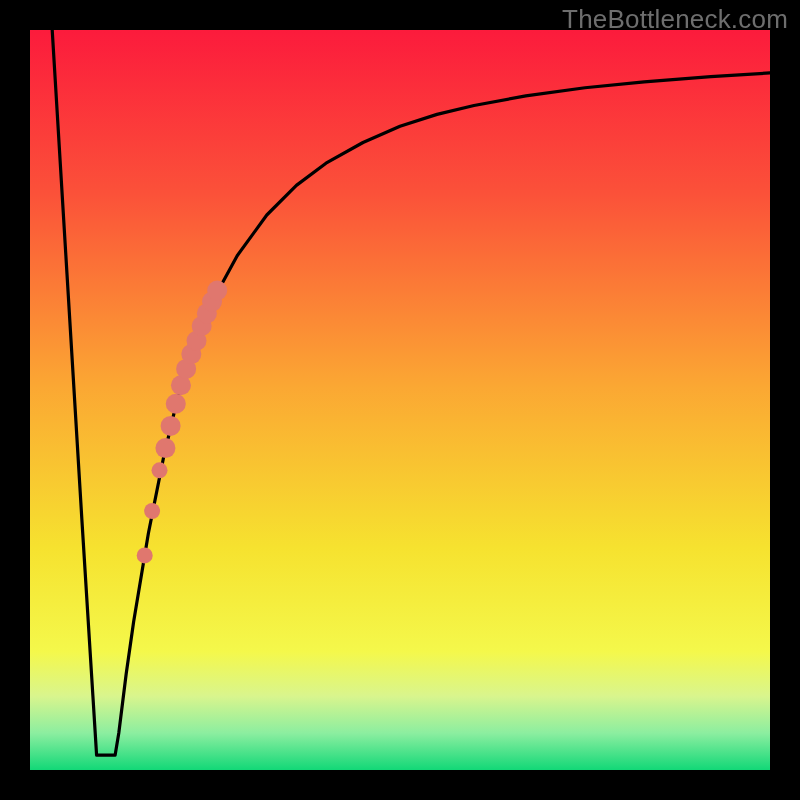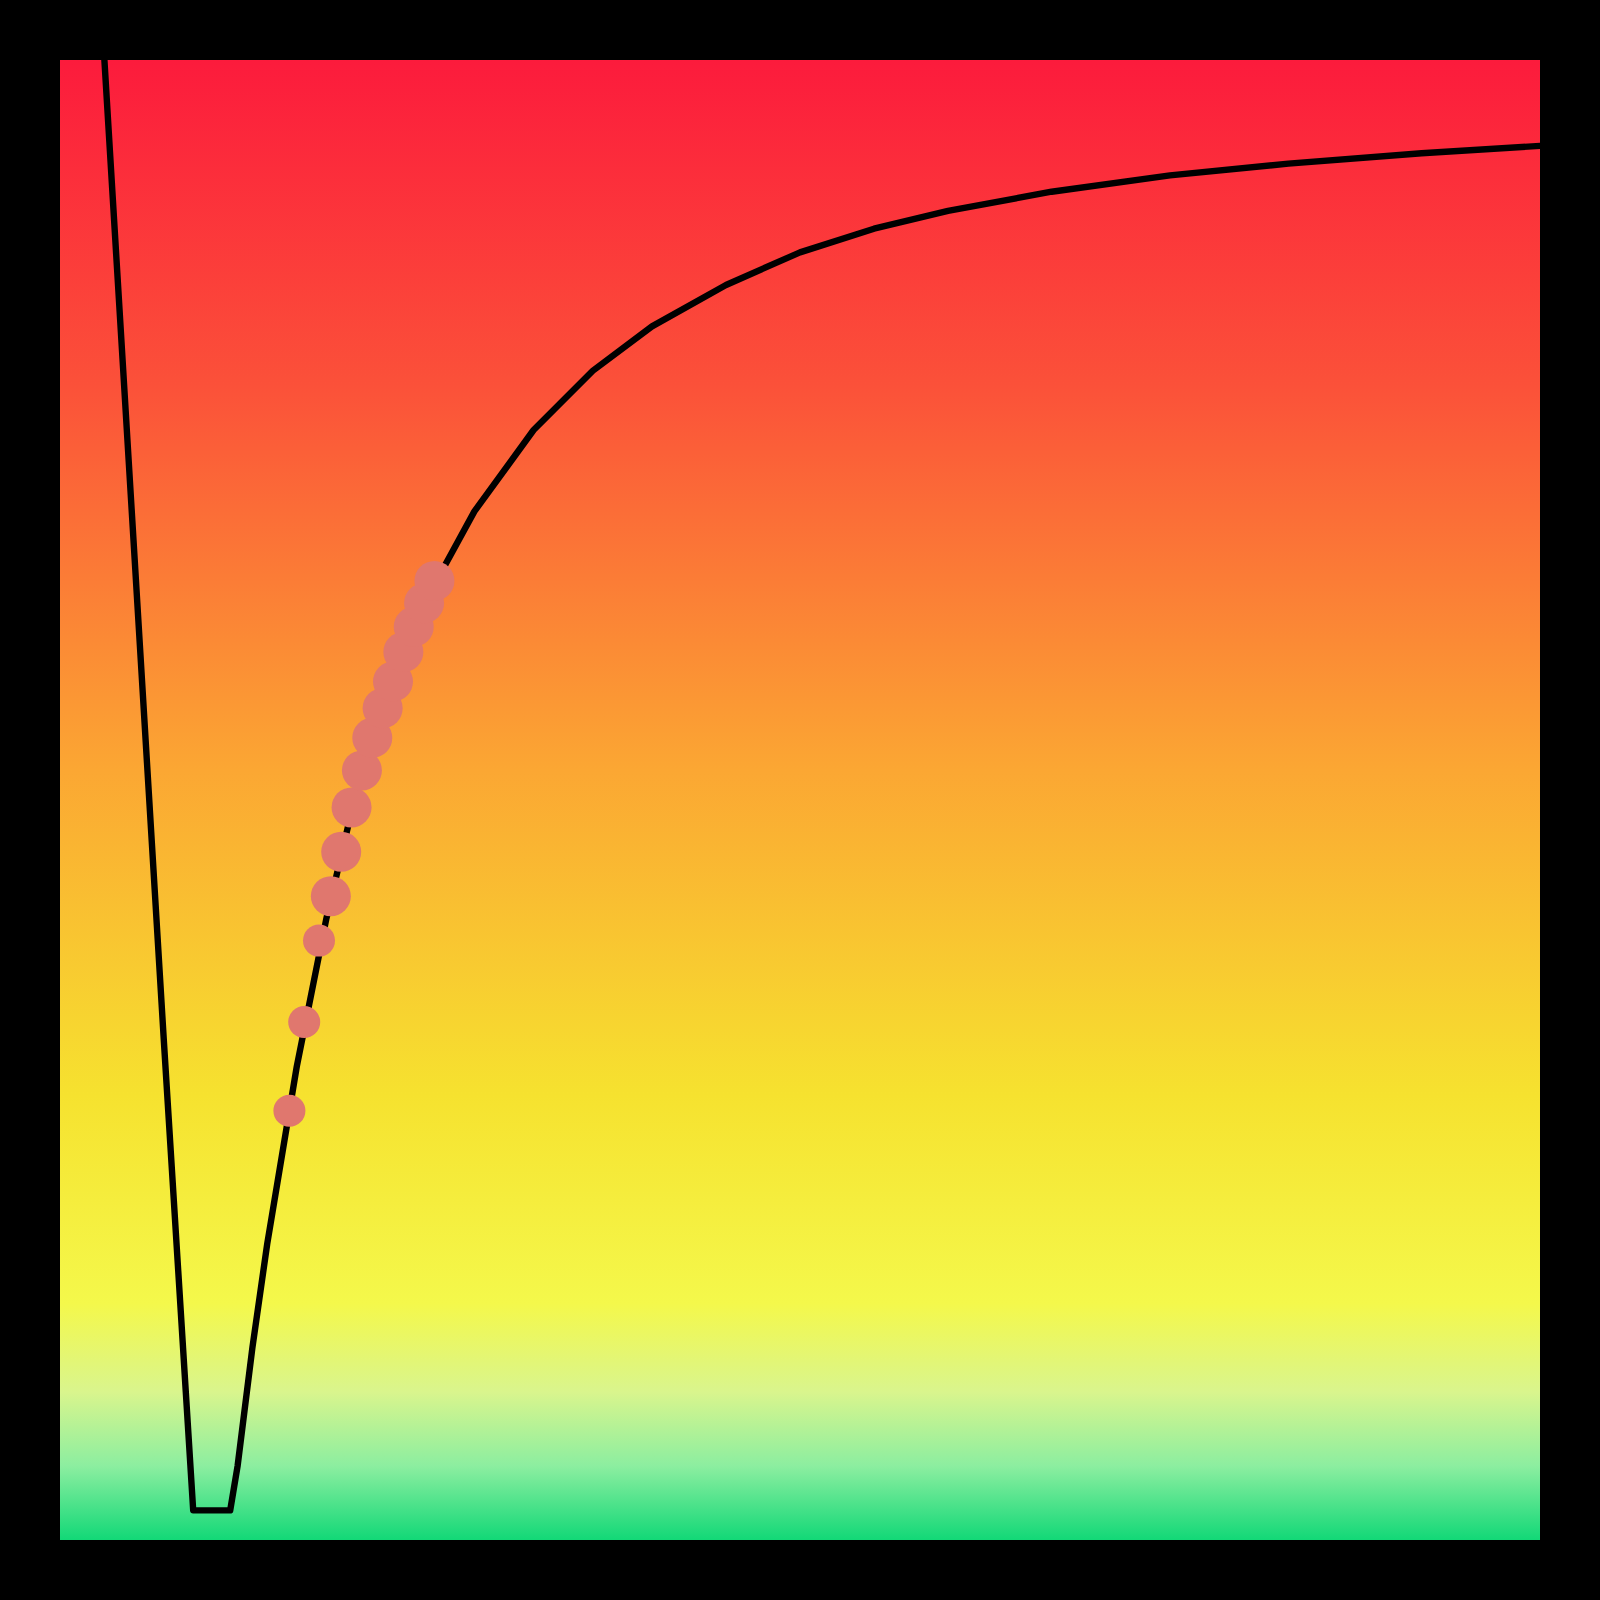--- a/index.html
+++ b/index.html
@@ -31,20 +31,21 @@
     font-size: 26px;
     font-weight: 500;
     color: #6e6e6e;
     letter-spacing: 0.2px;
   }
 </style>
 </head>
 <body>
 <div class="outer">
 
+  <div class="watermark">TheBottleneck.com</div>
 
   <svg class="plot" viewBox="0 0 740 740" preserveAspectRatio="none">
     <defs>
       <linearGradient id="bg-grad" x1="0" y1="0" x2="0" y2="1">
         <stop offset="0%" stop-color="#fc1b3c"></stop>
         <stop offset="22%" stop-color="#fb5139"></stop>
         <stop offset="48%" stop-color="#fba733"></stop>
         <stop offset="70%" stop-color="#f6e22f"></stop>
         <stop offset="84%" stop-color="#f4f84b"></stop>
         <stop offset="90%" stop-color="#d9f58d"></stop>

